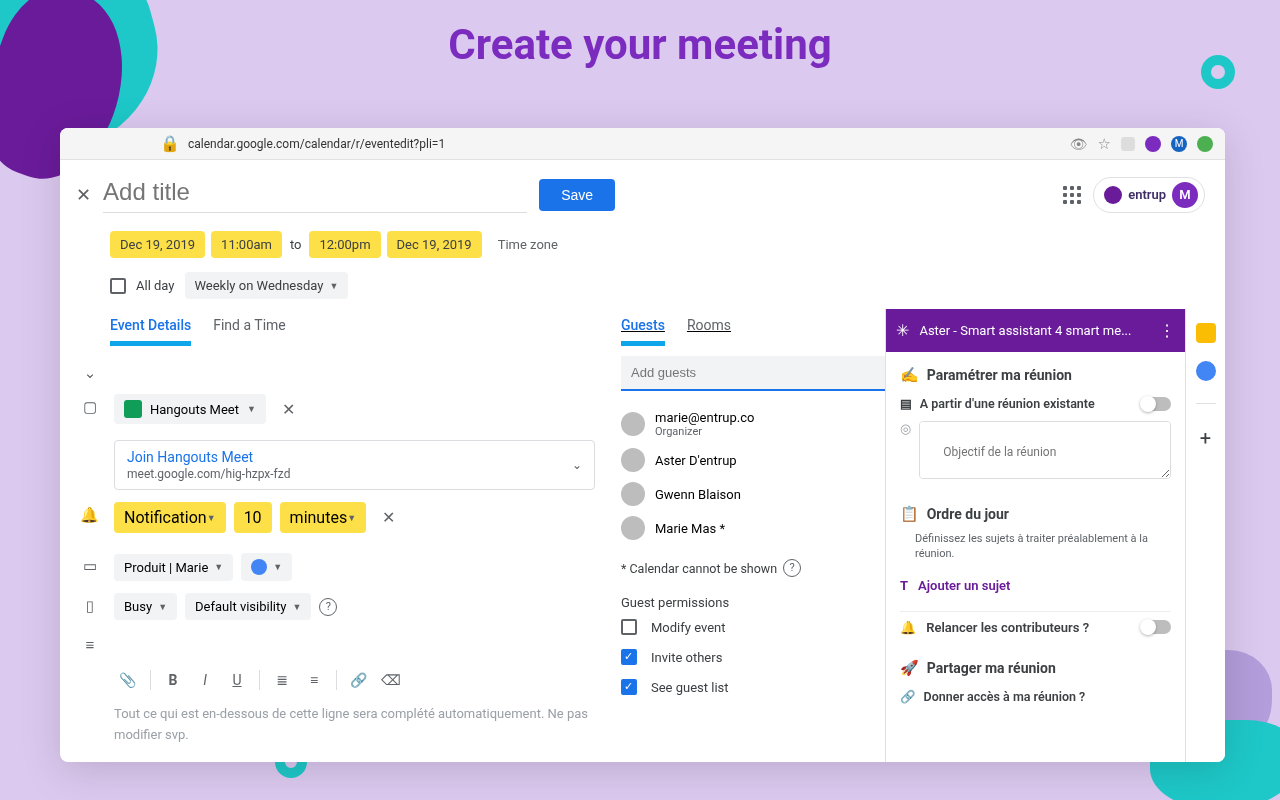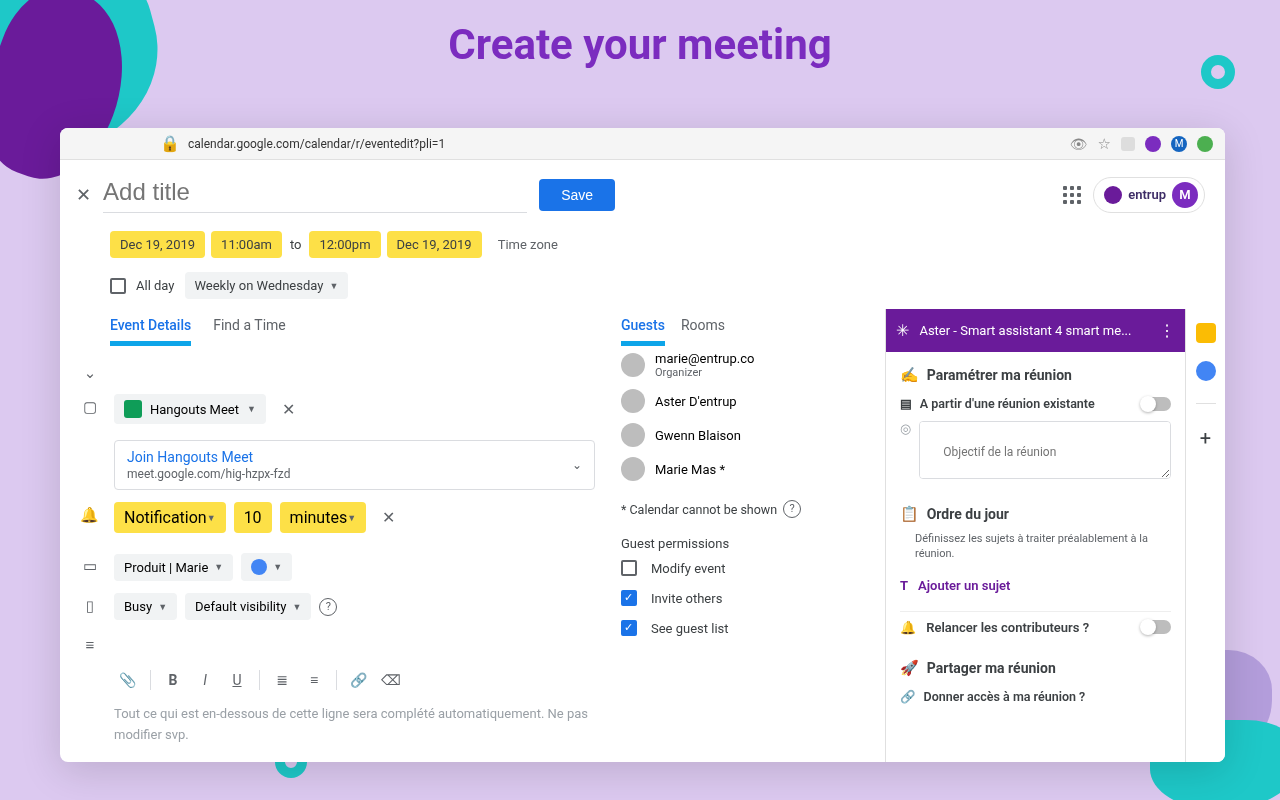--- a/index.html
+++ b/index.html
@@ -50,21 +50,21 @@
   .caret { font-size: 9px; color:#5f6368; }
 
   .two-col { display: flex; flex: 1; padding-left: 20px; overflow: hidden; }
   .left-col { width: 515px; display: flex; flex-direction: column; }
   .right-col { width: 290px; padding-left: 26px; }
 
   .tabs { display: flex; gap: 22px; padding: 8px 0 0 30px; font-size: 14px; }
   .tab { color: #5f6368; padding-bottom: 8px; cursor:pointer; }
   .tab.active { color: #1a73e8; font-weight: 500; border-bottom: 5px solid #0ea5e9; }
   
-  .tabs-mini { display:flex; gap:16px; padding: 8px 0 0 0; font-size: 14px; }
+  .tabs-mini { display:flex; gap:22px; padding: 8px 0 0 0; font-size: 14px; text-decoration: underline; }
 
   .detail-rows { padding-top: 8px; }
   .detail-row { display: flex; align-items: flex-start; gap: 14px; padding: 6px 0; }
   .row-icon { width: 20px; text-align: center; color: #5f6368; font-size: 15px; padding-top: 4px; }
   .row-content { flex: 1; display:flex; align-items:center; gap:8px; flex-wrap:wrap; }
 
   .meet-chip { display:flex; align-items:center; gap:8px; background: #f1f3f4; border-radius: 4px; padding: 6px 10px; font-size: 13px; }
   .meet-icon { width:18px; height:18px; background:#0f9d58; border-radius:3px; }
   .remove-x { color:#5f6368; cursor:pointer; padding:0 8px; }
 
@@ -82,21 +82,21 @@
 
   .toolbar { display:flex; align-items:center; gap:4px; padding-left:34px; margin-top:6px; border-top: none; }
   .tb-btn { width:28px; height:28px; text-align:center; line-height:28px; color:#5f6368; font-size:14px; cursor:pointer; border-radius:3px; }
   .tb-sep { width:1px; height:20px; background:#dadce0; margin:0 4px; }
 
   .desc-area { margin:6px 0 0 34px; font-size:13px; color:#3c4043; line-height:1.6; }
   .desc-sep { letter-spacing:2px; color:#888; font-size:9px; }
   .desc-faded { color:#9aa0a6; }
 
   .guest-input { width:100%; border:none; border-bottom:2px solid #1a73e8; background:#f1f3f4; padding:9px 10px; font-size:13px; color:#5f6368; margin-top:10px; }
-  .guest-list { }
+  .guest-list { margin-top:14px; }
   .guest-item { display:flex; align-items:center; gap:10px; padding:5px 0; font-size:13px; }
   .guest-avatar { width:24px; height:24px; border-radius:50%; background:#bdbdbd; color:#fff; text-align:center; line-height:24px; font-size:12px; }
   .guest-info { display:flex; flex-direction:column; }
   .guest-role { font-size:11px; color:#5f6368; }
   .cal-warning { font-size:12.5px; color:#3c4043; margin-top:14px; display:flex; align-items:center; gap:6px; }
   .perm-title { font-size:13px; color:#3c4043; margin-top:18px; }
   .perm-item { display:flex; align-items:center; gap:14px; padding:5px 0; font-size:13px; color:#3c4043; margin-top:4px; }
   .cb { width:16px; height:16px; border:2px solid #5f6368; border-radius:2px; }
   .cb.checked { background:#1a73e8; border-color:#1a73e8; position:relative; }
   .cb.checked::after { content:"✓"; color:#fff; font-size:11px; position:absolute; top:-1px; left:1px; }
@@ -296,20 +296,21 @@
 
         </div>
       </div>
     </div>
 
     <div class="right-col">
       <div class="tabs-mini">
         <span class="tab active">Guests</span>
         <span class="tab">Rooms</span>
       </div>
+      <input class="guest-input" placeholder="Add guests" style="">
       <div class="guest-list">
         <div class="guest-item">
           <span class="guest-avatar"></span>
           <div class="guest-info">
             <span>marie@entrup.co</span>
             <span class="guest-role">Organizer</span>
           </div>
         </div>
         <div class="guest-item">
           <span class="guest-avatar"></span>

